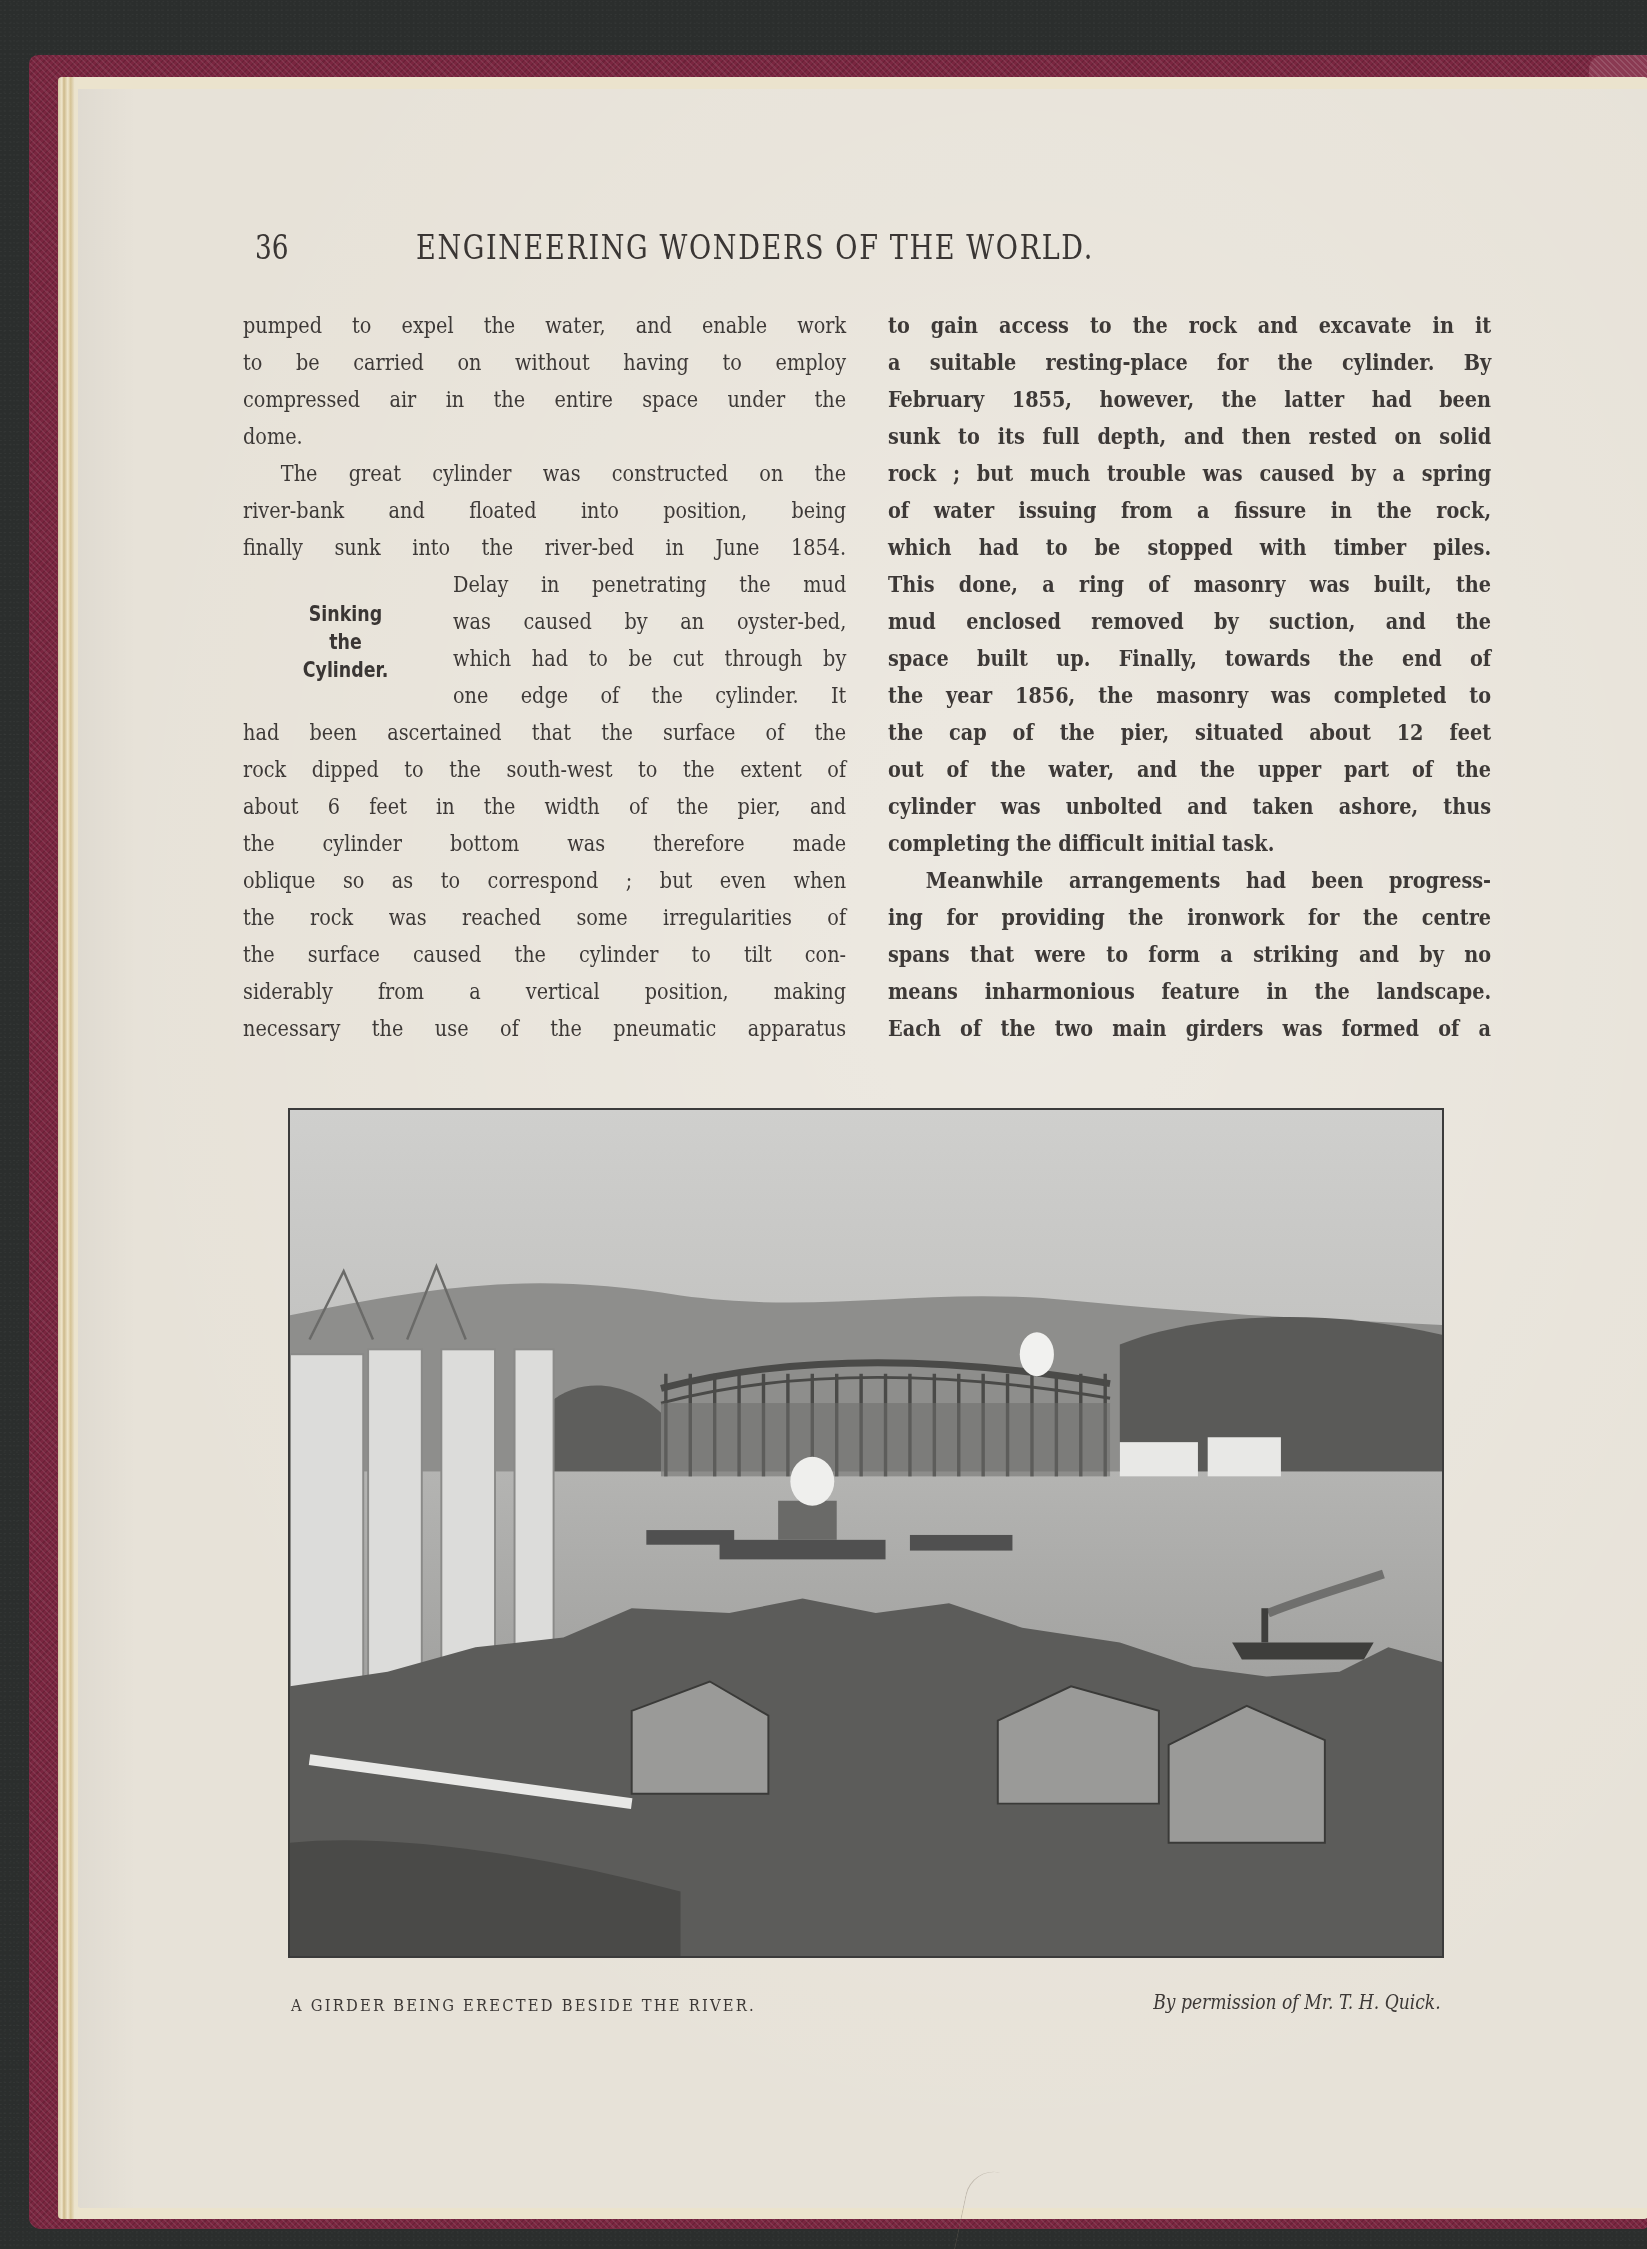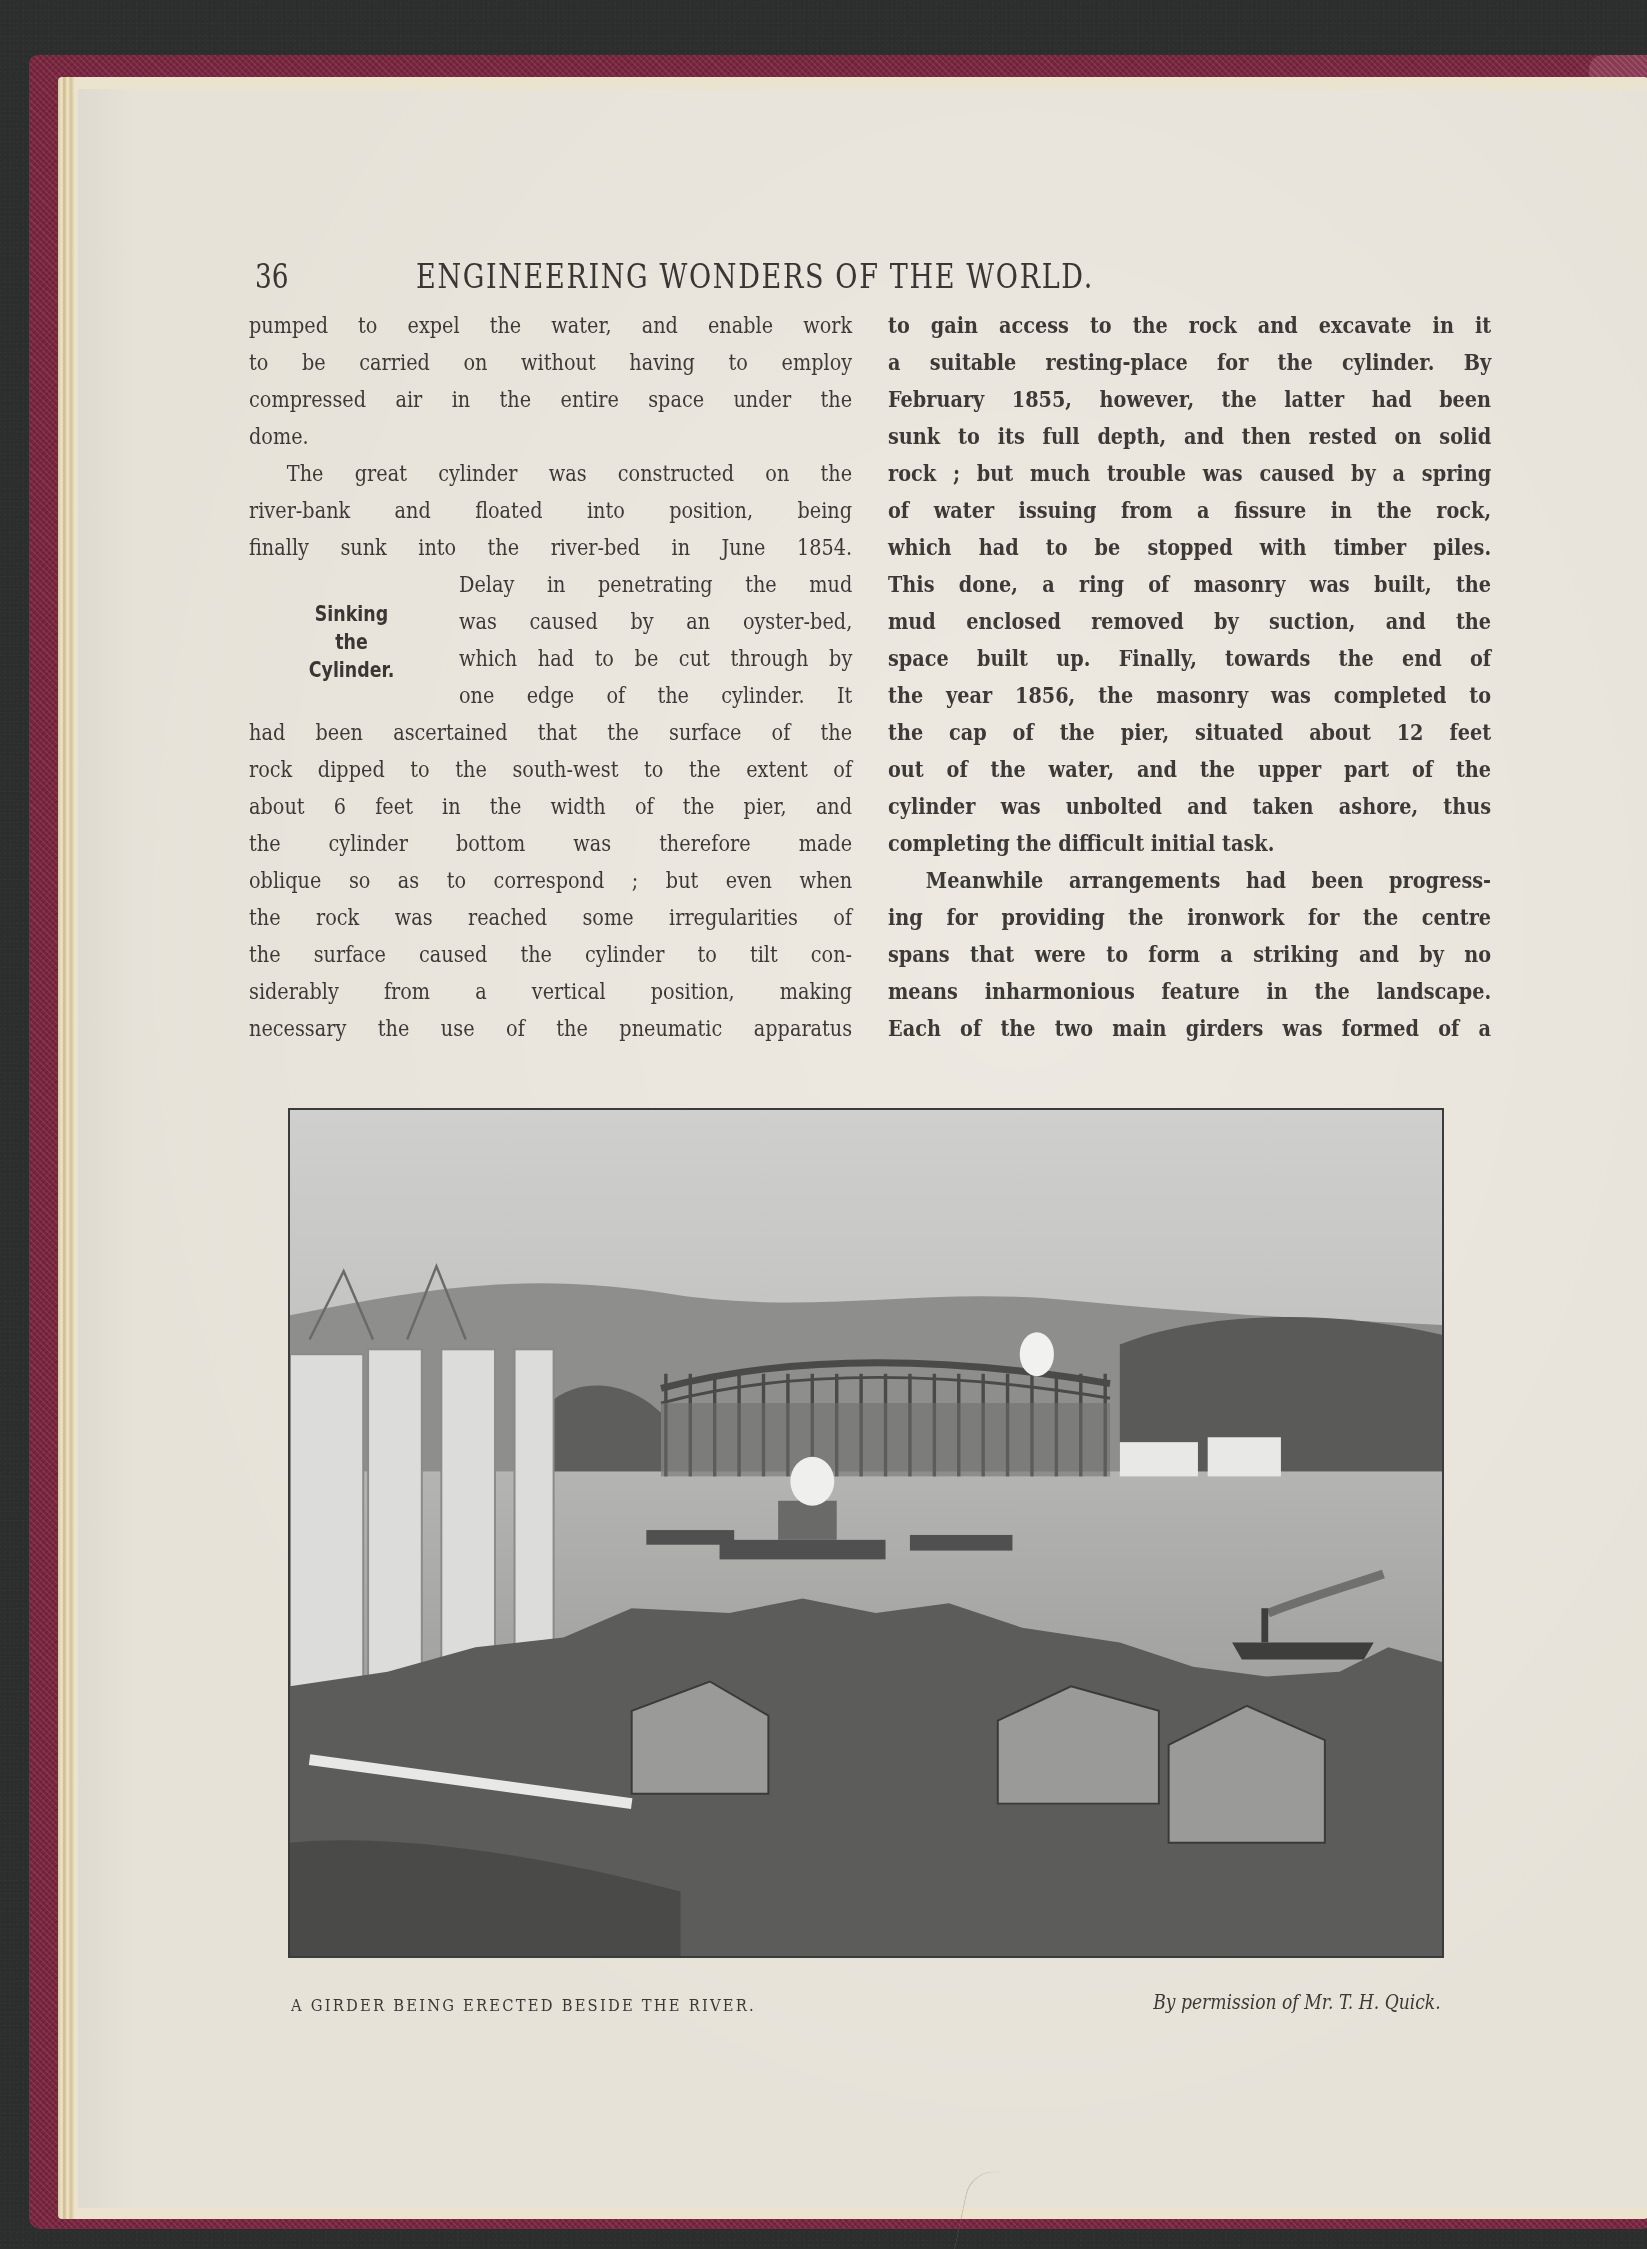--- a/index.html
+++ b/index.html
@@ -42,38 +42,38 @@
       radial-gradient(ellipse at 60% 40%, rgba(255,255,255,0.25), transparent 70%);
     border-bottom-left-radius: 2.9px;
   }
   .crease {
     position: absolute; left: 878px; top: 2079px; width: 29px; height: 146px;
     border-left: 1.5px solid rgba(120,110,95,0.35);
     border-radius: 29px 0 0 0;
     transform: rotate(12deg);
   }
   .running-head {
-    position: absolute; top: 257px; left: 255px; width: 1064px; height: 44px;
+    position: absolute; top: 228px; left: 255px; width: 1064px; height: 44px;
     color: #3a3634;
   }
   .page-number {
     position: absolute; left: 0; top: 0;
     font-family: "DejaVu Serif", serif; font-size: 33px; transform: scaleX(0.8); transform-origin: left;
   }
   .head-title {
     position: absolute; left: 161px; top: 0;
     font-family: "DejaVu Serif", serif; font-size: 33px; letter-spacing: 2px;
     transform: scaleX(0.82); transform-origin: left; white-space: nowrap;
   }
   .col {
     position: absolute; top: 307px; width: 603px;
     font-family: "DejaVu Serif", "Liberation Serif", serif;
     font-size: 22.4px; line-height: 37px; color: #3d3937;
   }
-  .col.left { left: 249px; }
+  .col.left { left: 243px; }
   .col.right { left: 888px; font-weight: bold; }
   .line {
     display: block; white-space: nowrap; text-align: justify; text-align-last: justify;
     transform: scaleX(0.86); transform-origin: left; width: 116.3%;
   }
   .line.last { text-align-last: left; }
   .line.indent { padding-left: 44px; box-sizing: border-box; }
   .line.narrow { margin-left: 210px; width: calc(116.3% - 244px); }
   .sidenote {
     position: absolute; left: 44px; top: 293px; width: 117px;

